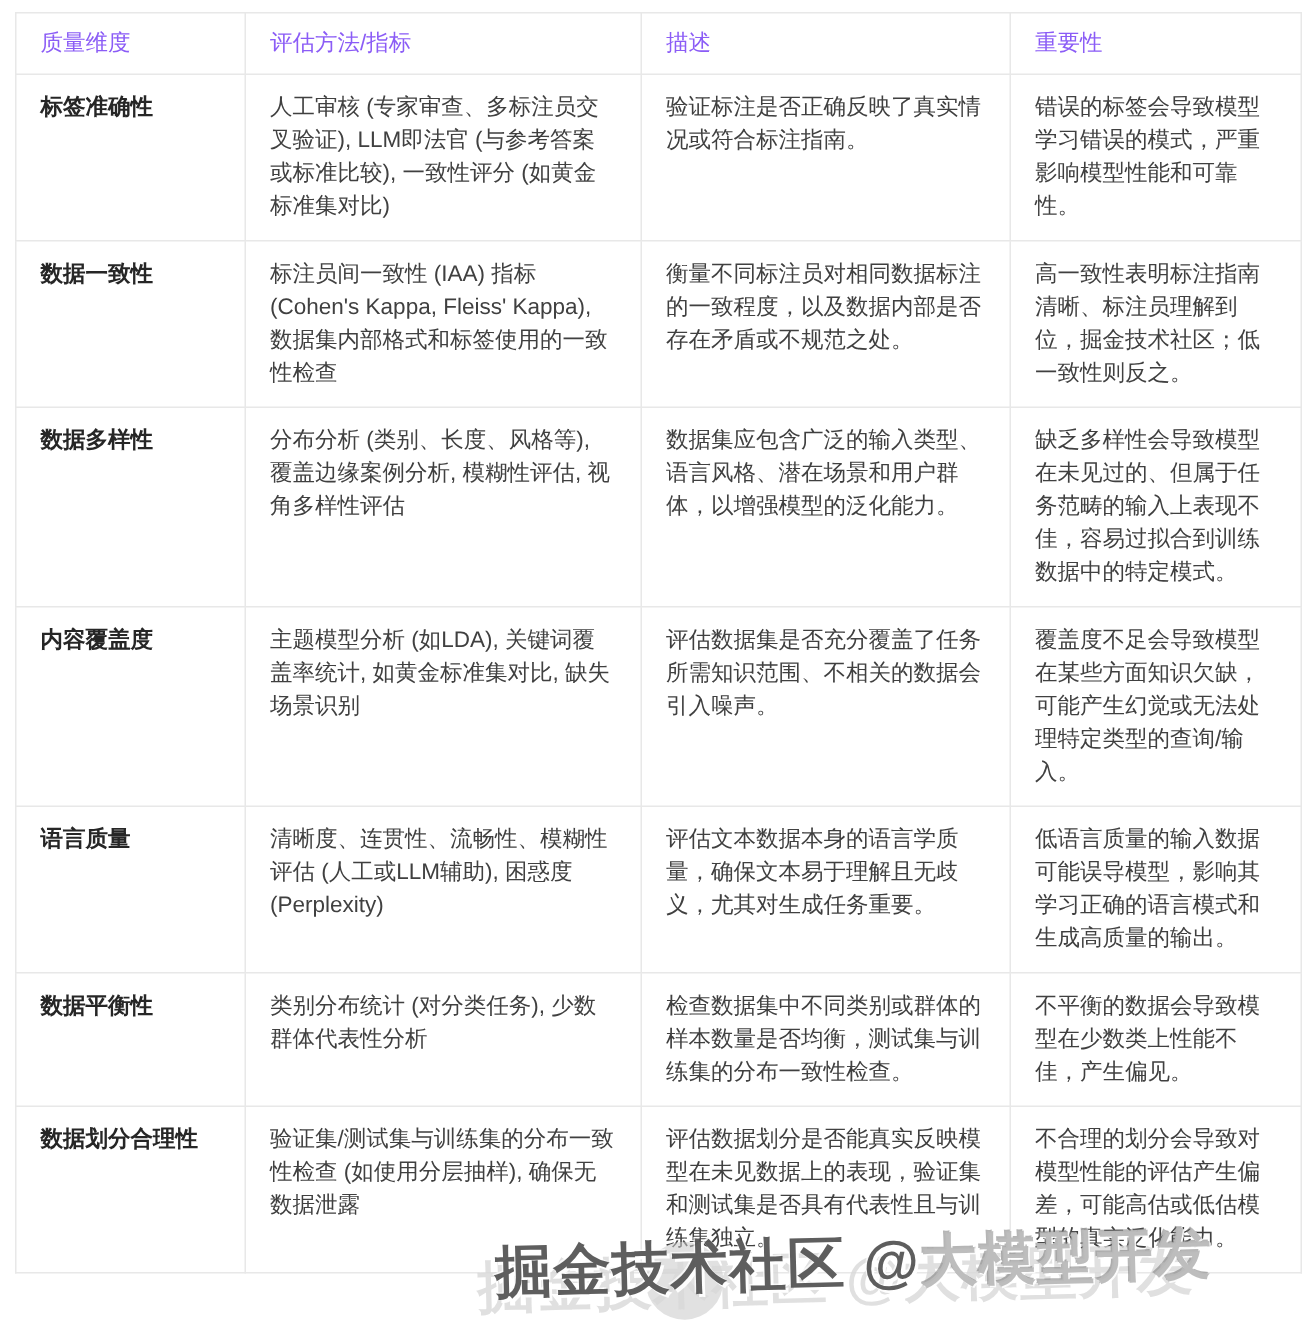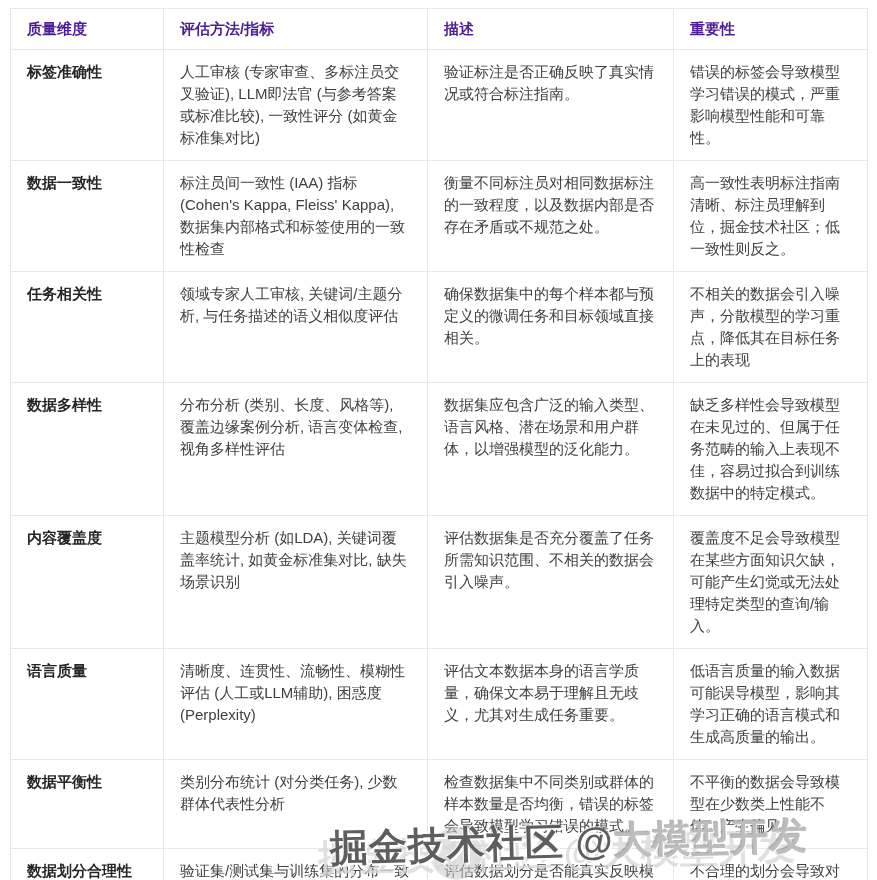--- a/index.html
+++ b/index.html
@@ -25,22 +25,22 @@
     vertical-align:top;
     text-align:left;
     padding:11px 16px;
     font-size:15px;
     line-height:22px;
     color:#404040;
     word-break:break-word;
     box-sizing:border-box;
   }
   .quality-table th{
-    font-weight:bold;
-    color:#4c1d95;
+    font-weight:normal;
+    color:#8b5cf6;
     padding:9px 16px;
     white-space:nowrap;
   }
   .quality-table td.dim{
     font-weight:bold;
     color:#262626;
   }
   
   .watermark{
     position:absolute;
@@ -111,47 +111,41 @@
         <td>验证标注是否正确反映了真实情况或符合标注指南。</td>
         <td>错误的标签会导致模型学习错误的模式，严重影响模型性能和可靠性。</td>
       </tr>
       <tr>
         <td class="dim">数据一致性</td>
         <td>标注员间一致性 (IAA) 指标 (Cohen's Kappa, Fleiss' Kappa), 数据集内部格式和标签使用的一致性检查</td>
         <td>衡量不同标注员对相同数据标注的一致程度，以及数据内部是否存在矛盾或不规范之处。</td>
         <td>高一致性表明标注指南清晰、标注员理解到位，掘金技术社区；低一致性则反之。</td>
       </tr>
       <tr>
-        <td class="dim">任务相关性</td>
-        <td>领域专家人工审核, 关键词/主题分析, 与任务描述的语义相似度评估</td>
-        <td>确保数据集中的每个样本都与预定义的微调任务和目标领域直接相关。</td>
-        <td>不相关的数据会引入噪声，分散模型的学习重点，降低其在目标任务上的表现</td>
-      </tr>
-      <tr>
         <td class="dim">数据多样性</td>
-        <td>分布分析 (类别、长度、风格等), 覆盖边缘案例分析, 语言变体检查, 视角多样性评估</td>
+        <td>分布分析 (类别、长度、风格等), 覆盖边缘案例分析, 模糊性评估, 视角多样性评估</td>
         <td>数据集应包含广泛的输入类型、语言风格、潜在场景和用户群体，以增强模型的泛化能力。</td>
         <td>缺乏多样性会导致模型在未见过的、但属于任务范畴的输入上表现不佳，容易过拟合到训练数据中的特定模式。</td>
       </tr>
       <tr>
         <td class="dim">内容覆盖度</td>
         <td>主题模型分析 (如LDA), 关键词覆盖率统计, 如黄金标准集对比, 缺失场景识别</td>
         <td>评估数据集是否充分覆盖了任务所需知识范围、不相关的数据会引入噪声。</td>
         <td>覆盖度不足会导致模型在某些方面知识欠缺，可能产生幻觉或无法处理特定类型的查询/输入。</td>
       </tr>
       <tr>
         <td class="dim">语言质量</td>
         <td>清晰度、连贯性、流畅性、模糊性评估 (人工或LLM辅助), 困惑度 (Perplexity)</td>
         <td>评估文本数据本身的语言学质量，确保文本易于理解且无歧义，尤其对生成任务重要。</td>
         <td>低语言质量的输入数据可能误导模型，影响其学习正确的语言模式和生成高质量的输出。</td>
       </tr>
       <tr>
         <td class="dim">数据平衡性</td>
         <td>类别分布统计 (对分类任务), 少数群体代表性分析</td>
-        <td>检查数据集中不同类别或群体的样本数量是否均衡，错误的标签会导致模型学习错误的模式。</td>
+        <td>检查数据集中不同类别或群体的样本数量是否均衡，测试集与训练集的分布一致性检查。</td>
         <td>不平衡的数据会导致模型在少数类上性能不佳，产生偏见。</td>
       </tr>
       <tr>
         <td class="dim">数据划分合理性</td>
         <td>验证集/测试集与训练集的分布一致性检查 (如使用分层抽样), 确保无数据泄露</td>
         <td>评估数据划分是否能真实反映模型在未见数据上的表现，验证集和测试集是否具有代表性且与训练集独立。</td>
         <td>不合理的划分会导致对模型性能的评估产生偏差，可能高估或低估模型的真实泛化能力。</td>
       </tr>
     </tbody>
   </table>

